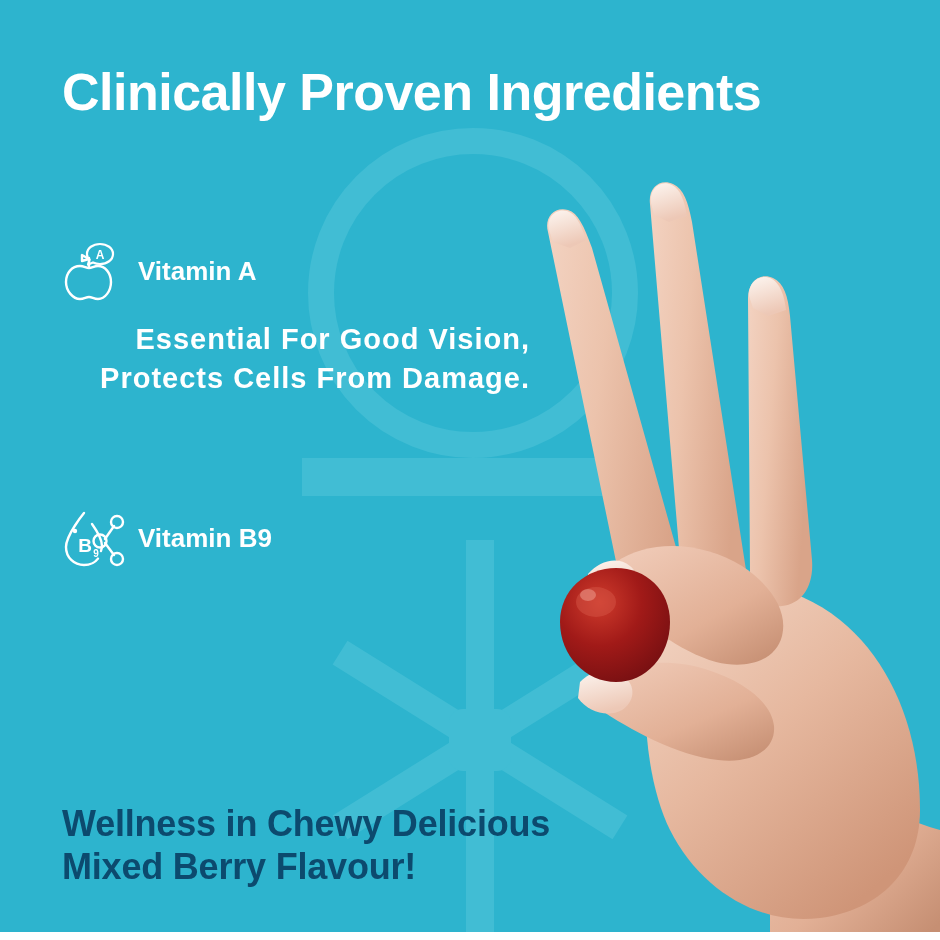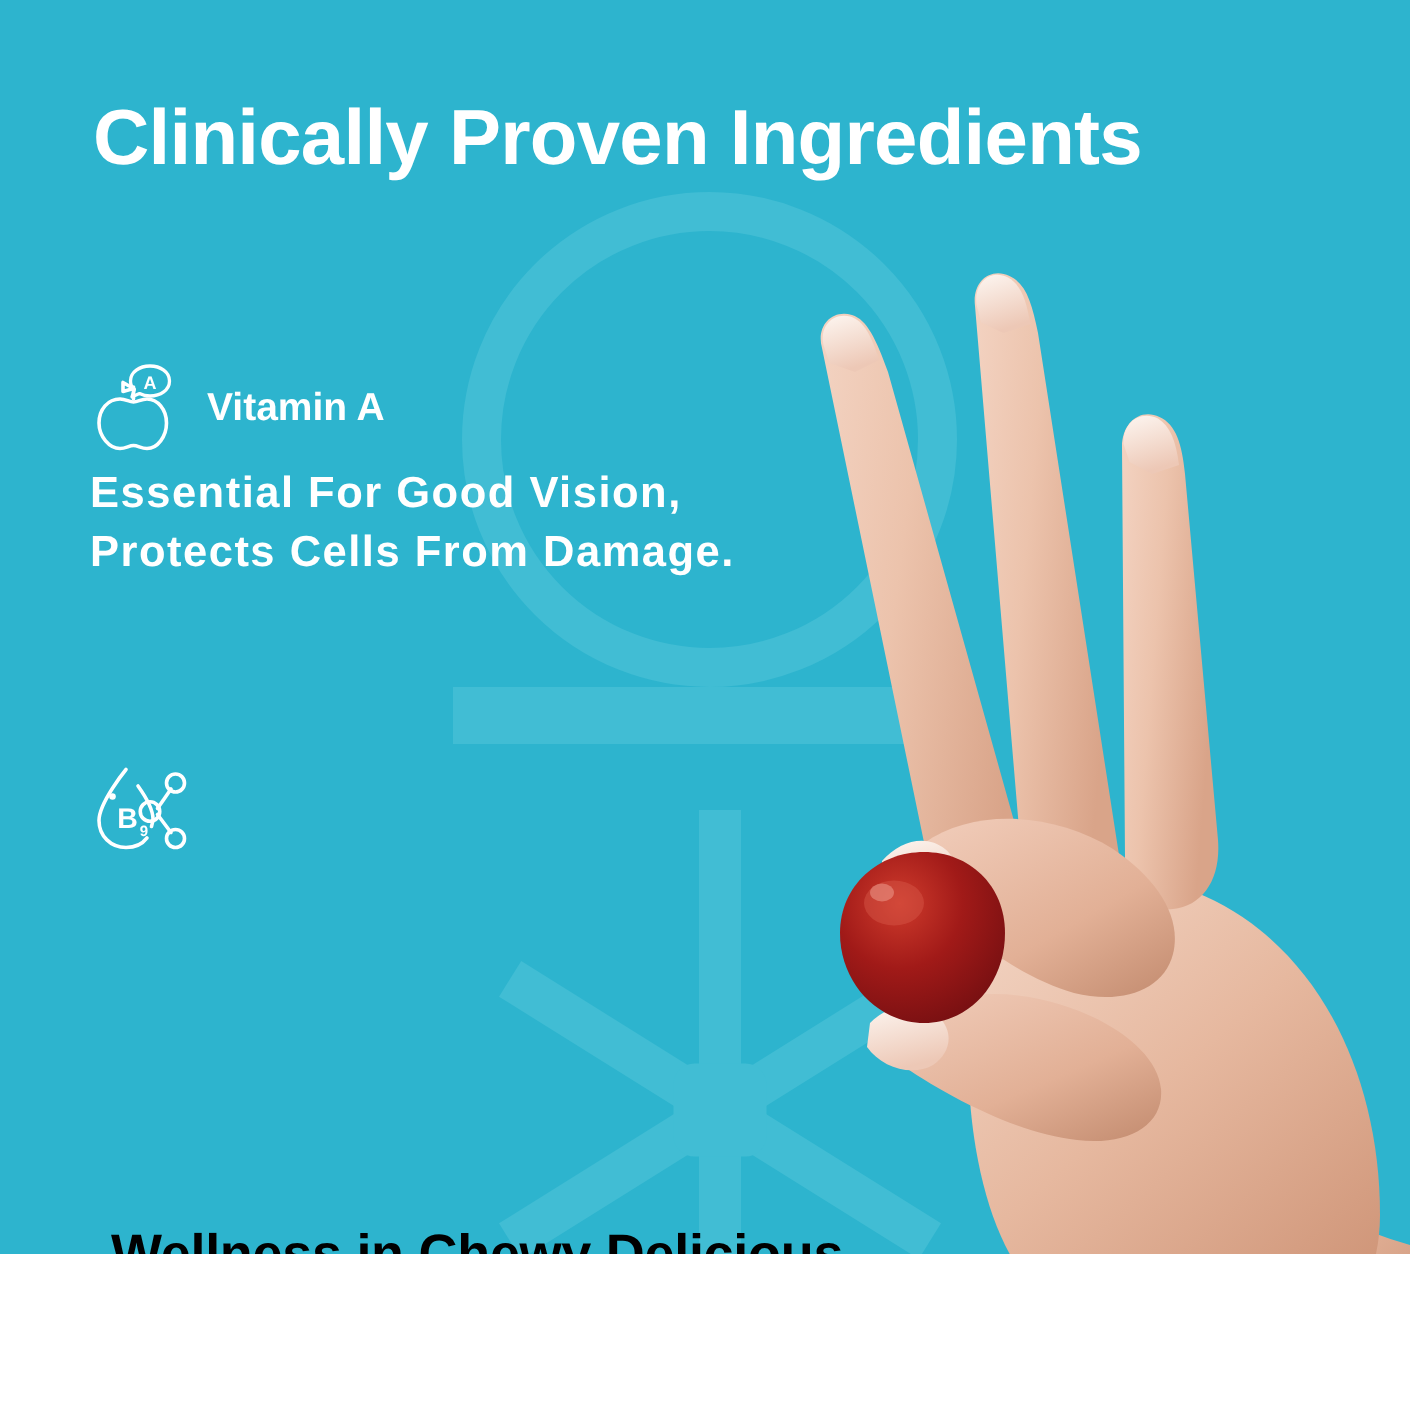--- a/index.html
+++ b/index.html
@@ -4,21 +4,21 @@
 <title>Clinically Proven Ingredients</title>
 <style>
   html, body {
     margin: 0;
     padding: 0;
     background: #ffffff;
   }
   #poster {
     position: relative;
     width: 940px;
-    height: 836px;
+    height: 932px;
     overflow: hidden;
     background: #2db4ce;
     font-family: "Liberation Sans", sans-serif;
     -webkit-font-smoothing: antialiased;
   }
 
   
   .bg-layer {
     position: absolute;
     inset: 0;
@@ -132,40 +132,41 @@
     display: block;
   }
   .ing-name {
     font-size: 26px;
     font-weight: bold;
     color: #ffffff;
     letter-spacing: 0px;
     white-space: nowrap;
   }
   .ing-desc {
-    margin-top: 6px;
+    margin-top: 16px;
     font-size: 29px;
     font-weight: bold;
     color: #ffffff;
     letter-spacing: 1.0px;
     line-height: 1.36;
     white-space: pre-line;
+    text-align: right;
   }
 
   .tagline {
     position: absolute;
     left: 62px;
     top: 802px;
     font-size: 36px;
     font-weight: bold;
-    color: #000000;
+    color: #0c4a6e;
     line-height: 1.2;
     letter-spacing: -0.2px;
     white-space: pre-line;
-    margin: 12px;
+    margin: 0;
   }
 </style>
 </head>
 <body>
 
 <div id="poster">
 
   <div class="bg-layer">
     <div class="wm-ring"></div>
     <div class="wm-bar"></div>
@@ -278,19 +279,20 @@
         <text x="25" y="45" font-family="Liberation Sans, sans-serif" font-size="19" font-weight="bold" fill="#ffffff" text-anchor="middle">B</text>
         <text x="36" y="50" font-family="Liberation Sans, sans-serif" font-size="10" font-weight="bold" fill="#ffffff" text-anchor="middle">9</text>
         <g fill="none" stroke="#ffffff" stroke-width="2.4" stroke-linecap="round">
           <path d="M45 32 L54 19"></path>
           <path d="M45 36 L54 48"></path>
           <circle cx="40" cy="34" r="6.5"></circle>
           <circle cx="57" cy="15" r="6"></circle>
           <circle cx="57" cy="52" r="6"></circle>
         </g>
       </svg>
+      <div class="ing-name">Vitamin B9</div>
     </div>
   </div>
 
   <p class="tagline">Wellness in Chewy Delicious
 Mixed Berry Flavour!</p>
 
 </div>
 
 </body></html>

